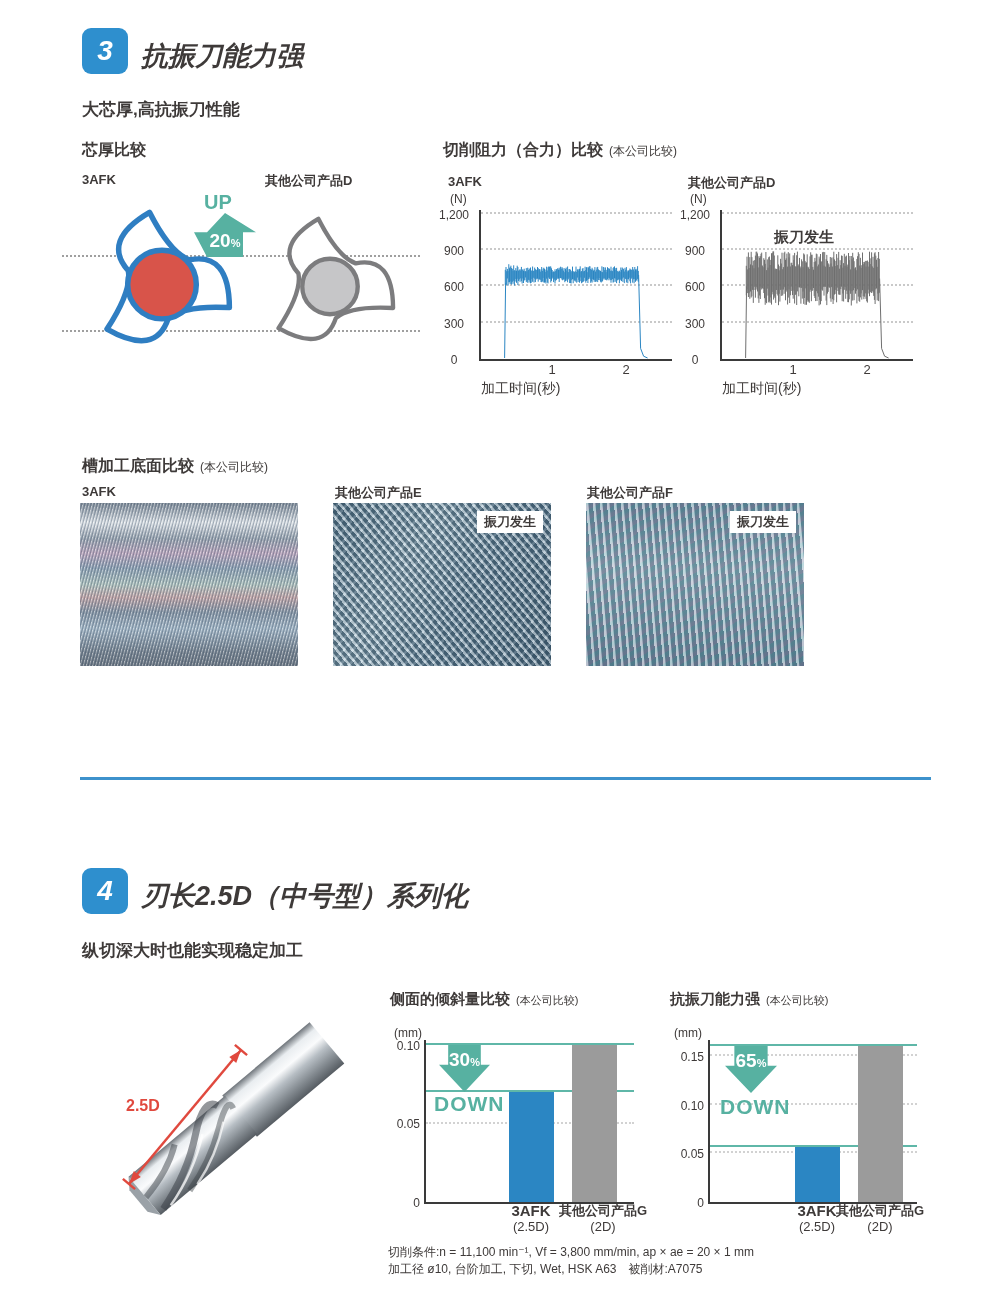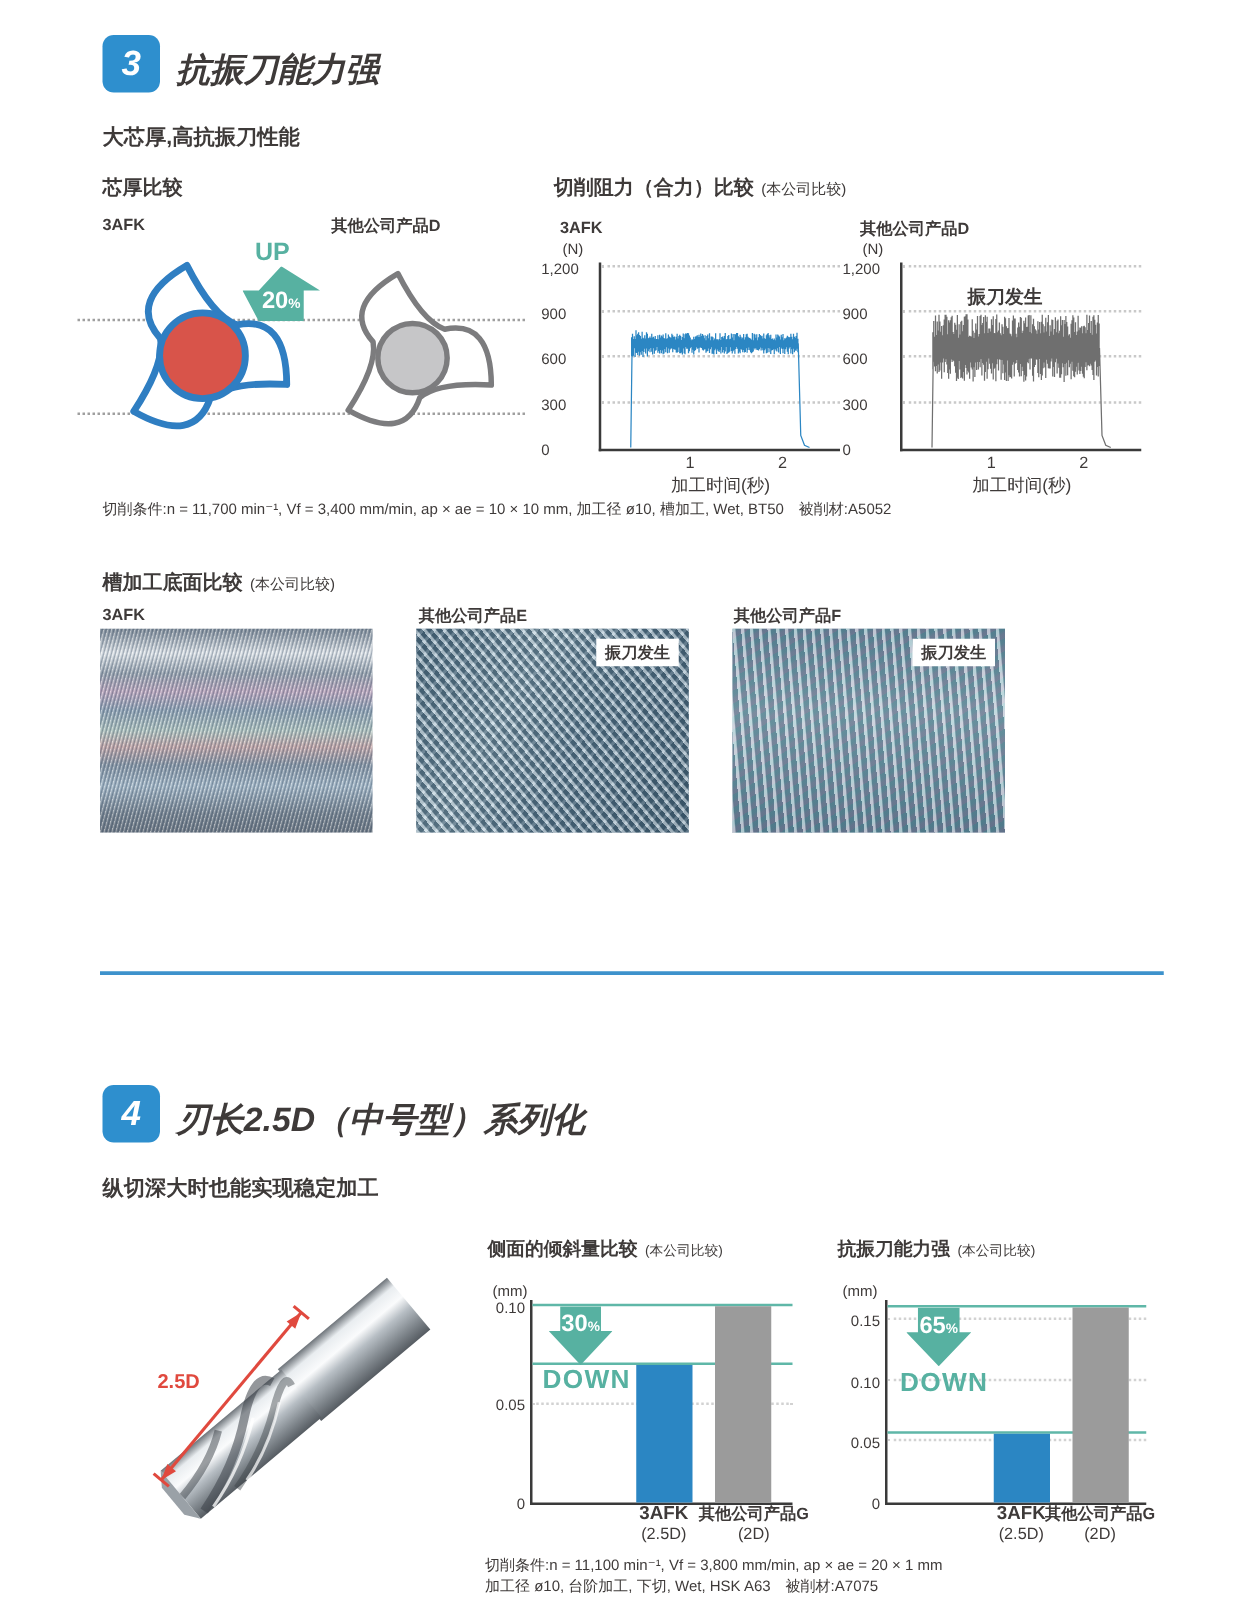--- a/index.html
+++ b/index.html
@@ -17,23 +17,23 @@
   .lbl{position:absolute;font-size:13px;font-weight:600;}
   .cond{position:absolute;font-size:12px;line-height:17px;}
   .dotline{position:absolute;height:0;border-top:2px dotted #9f9f9f;}
   .divider{position:absolute;height:3px;background:#3d92cc;}
   
   .linechart{position:absolute;width:245px;height:230px;}
   .lc-title{position:absolute;left:8px;top:2px;font-size:13px;font-weight:bold;}
   .lc-unit{position:absolute;left:10px;top:20px;font-size:12px;}
   .plot{position:absolute;border-left:2px solid #3a3a3a;border-bottom:2px solid #3a3a3a;}
   .grid{position:absolute;left:0;right:0;height:0;border-top:2px dotted #c9c9c9;}
-  .ytick{position:absolute;left:-48px;width:42px;text-align:left;font-size:12px;line-height:14px;}
+  .ytick{position:absolute;left:-48px;width:42px;text-align:center;font-size:12px;line-height:14px;}
   .xtick{position:absolute;width:16px;text-align:center;font-size:13px;top:152px;}
-  .xlabel{position:absolute;left:0;width:100%;text-align:center;top:170px;font-size:14px;}
+  .xlabel{position:absolute;left:0;width:100%;text-align:left;top:170px;font-size:14px;}
   .lc-annot{position:absolute;font-size:15px;font-weight:bold;z-index:3;}
   svg.noise{position:absolute;left:0;top:0;}
   
   .barchart{position:absolute;width:272px;height:260px;}
   .bc-title{position:absolute;left:2px;top:2px;font-size:15px;font-weight:bold;white-space:nowrap;text-align:center;}
   .bc-title .note{font-size:11px;}
   .bc-unit{position:absolute;left:6px;top:38px;font-size:12px;}
   .bar{position:absolute;bottom:0;width:45px;z-index:2;}
   .refline{position:absolute;left:0;right:0;height:2px;background:#5fb7a8;z-index:1;}
   .bgrid{position:absolute;left:0;right:0;height:0;border-top:2px dotted #d2d2d2;}
@@ -136,21 +136,20 @@
       <div class="lc-annot" style="left:52px;top:18px">振刀发生</div>
       <svg class="noise" width="191" height="149" viewBox="0 0 191 149">
           <path fill="none" stroke-width="1" d="M23.6,148.0 L24.6,76.4 M24.3,85.3 L24.3,55.8 M25.0,79.4 L25.0,46.7 M25.7,83.1 L25.7,59.4 M26.4,87.0 L26.4,42.4 M27.1,82.8 L27.1,58.0 M27.8,88.8 L27.8,47.1 M28.5,81.5 L28.5,54.4 M29.2,87.5 L29.2,41.8 M29.9,86.3 L29.9,47.1 M30.6,79.9 L30.6,55.3 M31.3,92.9 L31.3,50.7 M32.0,80.0 L32.0,58.2 M32.7,76.8 L32.7,50.1 M33.4,87.7 L33.4,45.6 M34.1,79.6 L34.1,41.7 M34.8,77.3 L34.8,41.7 M35.5,81.5 L35.5,43.4 M36.2,88.4 L36.2,57.4 M36.9,92.9 L36.9,46.2 M37.6,85.5 L37.6,47.9 M38.3,89.0 L38.3,46.1 M39.0,77.6 L39.0,43.8 M39.7,79.5 L39.7,42.6 M40.4,78.1 L40.4,55.5 M41.1,78.9 L41.1,57.2 M41.8,83.0 L41.8,48.2 M42.5,88.2 L42.5,49.8 M43.2,94.8 L43.2,53.8 M43.9,92.2 L43.9,42.0 M44.6,93.2 L44.6,60.1 M45.3,78.7 L45.3,49.4 M46.0,85.6 L46.0,57.6 M46.7,92.4 L46.7,47.3 M47.4,91.5 L47.4,46.5 M48.1,92.8 L48.1,55.0 M48.8,87.5 L48.8,49.9 M49.5,94.6 L49.5,43.3 M50.2,81.9 L50.2,43.0 M50.9,84.4 L50.9,41.4 M51.6,89.6 L51.6,41.4 M52.3,86.6 L52.3,45.5 M53.0,88.0 L53.0,59.4 M53.7,92.9 L53.7,58.5 M54.4,80.0 L54.4,59.0 M55.1,83.9 L55.1,59.2 M55.8,85.5 L55.8,45.3 M56.5,95.2 L56.5,54.5 M57.2,83.8 L57.2,60.3 M57.9,91.6 L57.9,56.2 M58.6,79.9 L58.6,48.8 M59.3,85.9 L59.3,53.5 M60.0,79.5 L60.0,42.7 M60.7,85.5 L60.7,59.2 M61.4,79.6 L61.4,57.1 M62.1,83.8 L62.1,42.8 M62.8,77.2 L62.8,41.7 M63.5,90.3 L63.5,49.9 M64.2,80.3 L64.2,48.3 M64.9,81.7 L64.9,43.6 M65.6,94.5 L65.6,56.6 M66.3,87.6 L66.3,42.1 M67.0,79.4 L67.0,47.3 M67.7,93.0 L67.7,43.4 M68.4,85.3 L68.4,56.4 M69.1,76.7 L69.1,52.8 M69.8,80.9 L69.8,52.8 M70.5,85.0 L70.5,55.1 M71.2,88.7 L71.2,45.3 M71.9,80.6 L71.9,49.9 M72.6,93.5 L72.6,42.9 M73.3,84.9 L73.3,56.4 M74.0,84.2 L74.0,56.5 M74.7,95.0 L74.7,45.2 M75.4,81.4 L75.4,41.6 M76.1,77.3 L76.1,55.8 M76.8,86.3 L76.8,54.4 M77.5,77.3 L77.5,47.9 M78.2,77.8 L78.2,56.5 M78.9,93.7 L78.9,58.2 M79.6,77.9 L79.6,49.3 M80.3,88.6 L80.3,51.3 M81.0,81.5 L81.0,57.2 M81.7,93.9 L81.7,43.4 M82.4,88.0 L82.4,44.5 M83.1,94.8 L83.1,50.9 M83.8,78.4 L83.8,52.5 M84.5,94.8 L84.5,52.4 M85.2,90.1 L85.2,44.3 M85.9,91.7 L85.9,56.7 M86.6,91.5 L86.6,57.4 M87.3,92.8 L87.3,59.0 M88.0,81.8 L88.0,46.4 M88.7,79.8 L88.7,42.3 M89.4,91.2 L89.4,44.8 M90.1,81.0 L90.1,44.7 M90.8,80.3 L90.8,56.9 M91.5,78.0 L91.5,59.7 M92.2,85.9 L92.2,51.9 M92.9,88.0 L92.9,47.9 M93.6,91.1 L93.6,51.3 M94.3,81.2 L94.3,43.6 M95.0,91.0 L95.0,44.2 M95.7,83.3 L95.7,56.3 M96.4,86.7 L96.4,54.5 M97.1,95.4 L97.1,46.6 M97.8,89.9 L97.8,48.5 M98.5,94.4 L98.5,44.0 M99.2,91.1 L99.2,51.6 M99.9,79.5 L99.9,51.4 M100.6,80.6 L100.6,42.3 M101.3,76.9 L101.3,41.9 M102.0,85.6 L102.0,55.6 M102.7,76.8 L102.7,42.1 M103.4,76.8 L103.4,56.6 M104.1,90.6 L104.1,49.3 M104.8,95.1 L104.8,44.9 M105.5,83.6 L105.5,50.9 M106.2,81.9 L106.2,53.3 M106.9,77.3 L106.9,54.4 M107.6,77.7 L107.6,56.9 M108.3,88.4 L108.3,47.0 M109.0,91.8 L109.0,53.5 M109.7,77.1 L109.7,47.6 M110.4,89.2 L110.4,56.5 M111.1,94.0 L111.1,47.4 M111.8,90.3 L111.8,41.7 M112.5,84.6 L112.5,49.4 M113.2,79.9 L113.2,56.0 M113.9,83.9 L113.9,50.9 M114.6,92.3 L114.6,44.1 M115.3,77.7 L115.3,55.1 M116.0,81.0 L116.0,47.8 M116.7,84.5 L116.7,41.9 M117.4,84.7 L117.4,58.7 M118.1,84.8 L118.1,50.2 M118.8,79.1 L118.8,55.1 M119.5,76.7 L119.5,45.5 M120.2,91.2 L120.2,45.9 M120.9,83.5 L120.9,57.7 M121.6,91.5 L121.6,53.1 M122.3,79.8 L122.3,43.8 M123.0,77.0 L123.0,55.8 M123.7,88.8 L123.7,46.6 M124.4,80.7 L124.4,45.6 M125.1,84.1 L125.1,56.6 M125.8,92.1 L125.8,54.6 M126.5,92.2 L126.5,43.0 M127.2,89.3 L127.2,50.1 M127.9,80.6 L127.9,46.0 M128.6,83.8 L128.6,59.4 M129.3,95.5 L129.3,46.0 M130.0,81.2 L130.0,49.2 M130.7,90.6 L130.7,42.8 M131.4,80.2 L131.4,47.5 M132.1,90.2 L132.1,51.2 M132.8,78.1 L132.8,58.4 M133.5,83.7 L133.5,57.3 M134.2,80.9 L134.2,60.2 M134.9,93.4 L134.9,49.0 M135.6,79.4 L135.6,46.2 M136.3,86.6 L136.3,42.2 M137.0,90.9 L137.0,43.9 M137.7,91.8 L137.7,55.5 M138.4,87.4 L138.4,47.8 M139.1,83.4 L139.1,57.9 M139.8,89.6 L139.8,55.2 M140.5,80.2 L140.5,42.5 M141.2,86.3 L141.2,54.2 M141.9,89.2 L141.9,52.0 M142.6,86.7 L142.6,52.2 M143.3,83.4 L143.3,50.9 M144.0,88.9 L144.0,56.6 M144.7,91.3 L144.7,50.9 M145.4,92.6 L145.4,50.5 M146.1,83.5 L146.1,51.8 M146.8,79.7 L146.8,56.6 M147.5,86.2 L147.5,41.7 M148.2,82.3 L148.2,54.0 M148.9,81.9 L148.9,48.3 M149.6,83.0 L149.6,42.3 M150.3,80.9 L150.3,56.4 M151.0,82.4 L151.0,46.8 M151.7,85.9 L151.7,57.8 M152.4,89.9 L152.4,43.3 M153.1,94.0 L153.1,42.2 M153.8,79.4 L153.8,45.7 M154.5,78.4 L154.5,49.7 M155.2,90.4 L155.2,56.8 M155.9,83.5 L155.9,48.0 M156.6,91.1 L156.6,42.0 M157.3,82.8 L157.3,48.8 M157.6,68.5 L159.6,138.4 L162.6,146.2 L166.6,148.0" stroke="#6f6f6f"></path>
         </svg>
       <div class="xtick" style="left:63px">1</div>
       <div class="xtick" style="left:137px">2</div>
       <div class="xlabel">加工时间(秒)</div>
     </div>
   </div>
 
-  <div class="cond" style="left:82px;top:399px">切削条件:n = 11,700 min⁻¹,  Vf = 3,400 mm/min,  ap × ae = 10 × 10 mm,  加工径 ø10, 槽加工, Wet, BT50　被削材:A5052</div>
 
   <div class="block-title" style="left:82px;top:456px"><span>槽加工底面比较</span><span class="note">(本公司比较)</span></div>
 
   <div class="lbl-bold" style="left:82px;top:484px">3AFK</div>
   <div class="lbl" style="left:335px;top:484px">其他公司产品E</div>
   <div class="lbl" style="left:587px;top:484px">其他公司产品F</div>
 
   <div class="photo p1" style="left:80px"></div>
   <div class="photo p2" style="left:333px">
     <div class="photo-badge">振刀发生</div>

